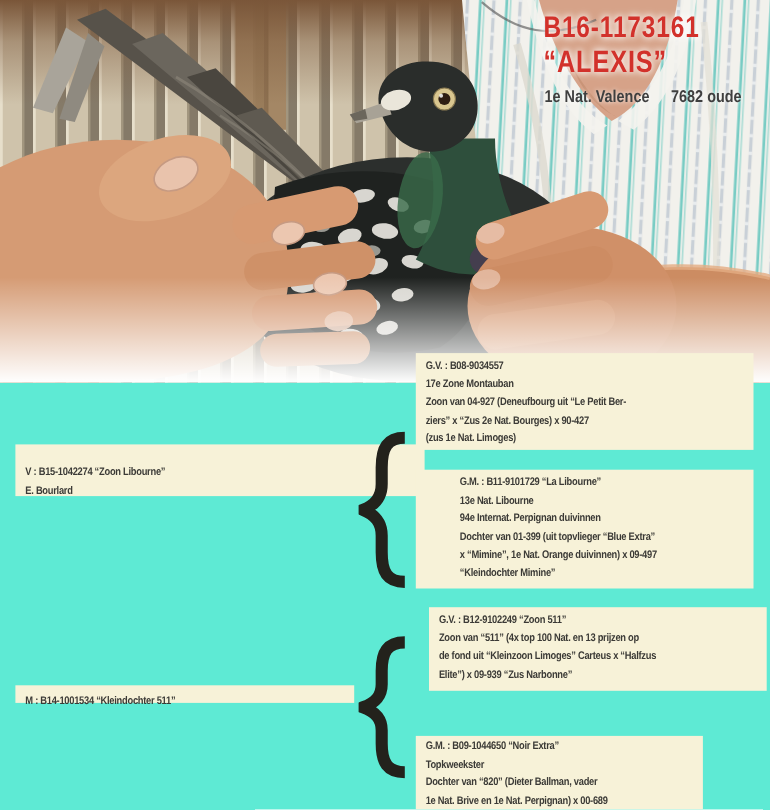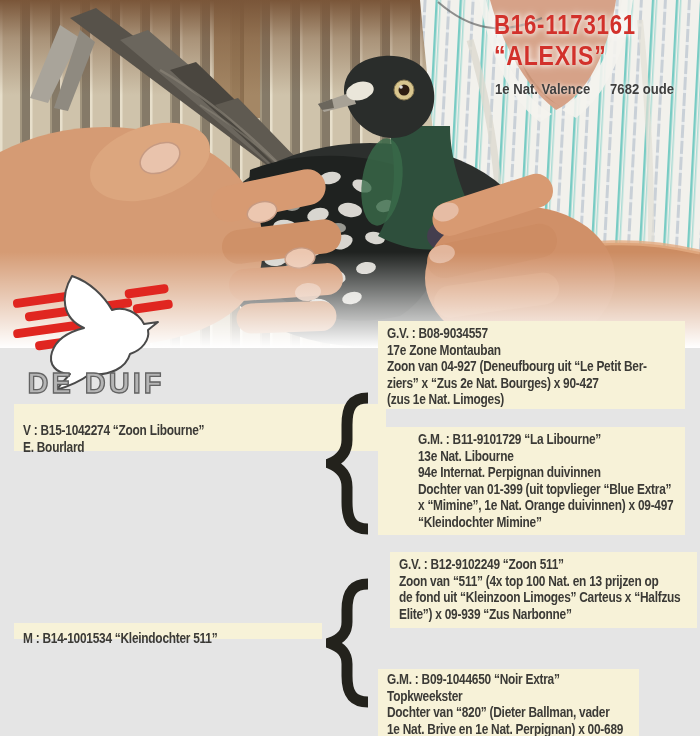--- a/index.html
+++ b/index.html
@@ -1,16 +1,16 @@
 <!DOCTYPE html>
 <html><head>
 <meta charset="utf-8">
 <style>
   html,body{margin:0;padding:0;background:#ffffff;}
-  .page{position:relative;width:700px;height:736px;background:#e5e5e5;overflow:hidden;
+  .page{position:relative;width:700px;height:736px;background:#5eead4;overflow:hidden;
         font-family:"Liberation Sans",sans-serif;}
 
   
   .photo{position:absolute;left:0;top:0;width:700px;height:348px;}
   .photo svg{display:block;}
 
   
   .ring{position:absolute;left:494px;top:10px;color:#d2312b;font-size:27px;font-weight:bold;
         letter-spacing:1px;transform:scaleX(.82);transform-origin:0 0;white-space:nowrap;
         text-shadow:0 0 6px rgba(255,255,255,.95),0 0 10px rgba(255,255,255,.8);}
@@ -19,21 +19,21 @@
         text-shadow:0 0 6px rgba(255,255,255,.95),0 0 10px rgba(255,255,255,.8);}
   .subtitle{position:absolute;left:495px;top:80px;width:212px;display:flex;
         justify-content:space-between;color:#3f3f3f;font-size:15.5px;font-weight:bold;
         transform:scaleX(.845);transform-origin:0 0;white-space:nowrap;
         text-shadow:0 0 5px rgba(255,255,255,.9);}
 
   
   .logo{position:absolute;left:10px;top:274px;width:172px;height:126px;}
 
   
-  .pbox{position:absolute;background:#f7f2d8;color:#3b3a36;font-weight:bold;font-size:14px;
+  .pbox{position:absolute;background:#f7f2d8;color:#3b3a36;font-weight:bold;font-size:10px;
         letter-spacing:-.3px;box-sizing:border-box;padding:4px 9px 0 9px;}
   .pbox .inner{transform:scaleX(.85);transform-origin:0 0;width:117.6%;line-height:16.5px;}
   .pbox .line{white-space:nowrap;}
   #box-gf-top   {left:378px;top:321px;width:307px;height:88px;}
   #box-father   {left:14px; top:404px;width:372px;height:47px;padding-top:18px;}
   #box-gm-top   {left:378px;top:427px;width:307px;height:108px;padding-left:40px;}
   #box-gf-bot   {left:390px;top:552px;width:307px;height:76px;}
   #box-mother   {left:14px; top:623px;width:308px;height:16px;padding-top:7px;}
   #box-gm-bot   {left:378px;top:669px;width:261px;height:83px;padding-top:2px;}
 
@@ -183,35 +183,20 @@
     </svg>
   </div>
 
   <div class="ring">B16-1173161</div>
   <div class="pname">“ALEXIS”</div>
   <div class="subtitle">
     <span>1e Nat. Valence</span>
     <span>7682 oude</span>
   </div>
 
-  <div class="logo">
-    <svg width="172" height="126" viewBox="0 0 172 126">
-      <g fill="#e02620" transform="rotate(-8 86 45)">
-        <rect x="6" y="14" width="74" height="9" rx="4"></rect>
-        <rect x="16" y="29" width="108" height="9" rx="4"></rect>
-        <rect x="2" y="44" width="126" height="9" rx="4"></rect>
-        <rect x="22" y="59" width="98" height="9" rx="4"></rect>
-        <rect x="48" y="74" width="74" height="9" rx="4"></rect>
-        <rect x="118" y="20" width="44" height="9" rx="4"></rect>
-        <rect x="124" y="36" width="40" height="9" rx="4"></rect>
-      </g>
-      <path d="M62,2 C50,22 52,44 74,54 C58,58 46,66 42,78 C38,90 46,100 60,100 L46,116 C60,112 72,106 80,100 C100,102 116,94 120,80 C132,76 140,66 138,56 L148,48 L134,50 C128,38 114,32 102,36 C94,22 80,8 62,2 Z" fill="#ffffff" stroke="#4a4a4a" stroke-width="2" stroke-linejoin="round"></path>
-      <text x="86" y="119" text-anchor="middle" font-family="Liberation Sans, sans-serif" font-size="29" font-weight="bold" letter-spacing="3" fill="#b5b5b5" stroke="#636363" stroke-width="1.3">DE DUIF</text>
-    </svg>
-  </div>
 
   <div class="pbox" id="box-gf-top">
     <div class="inner">
         <div class="line">G.V. : B08-9034557</div>
         <div class="line">17e Zone Montauban</div>
         <div class="line">Zoon van 04-927 (Deneufbourg uit “Le Petit Ber-</div>
         <div class="line">ziers” x “Zus 2e Nat. Bourges) x 90-427</div>
         <div class="line">(zus 1e Nat. Limoges)</div>
       </div>
   </div>

